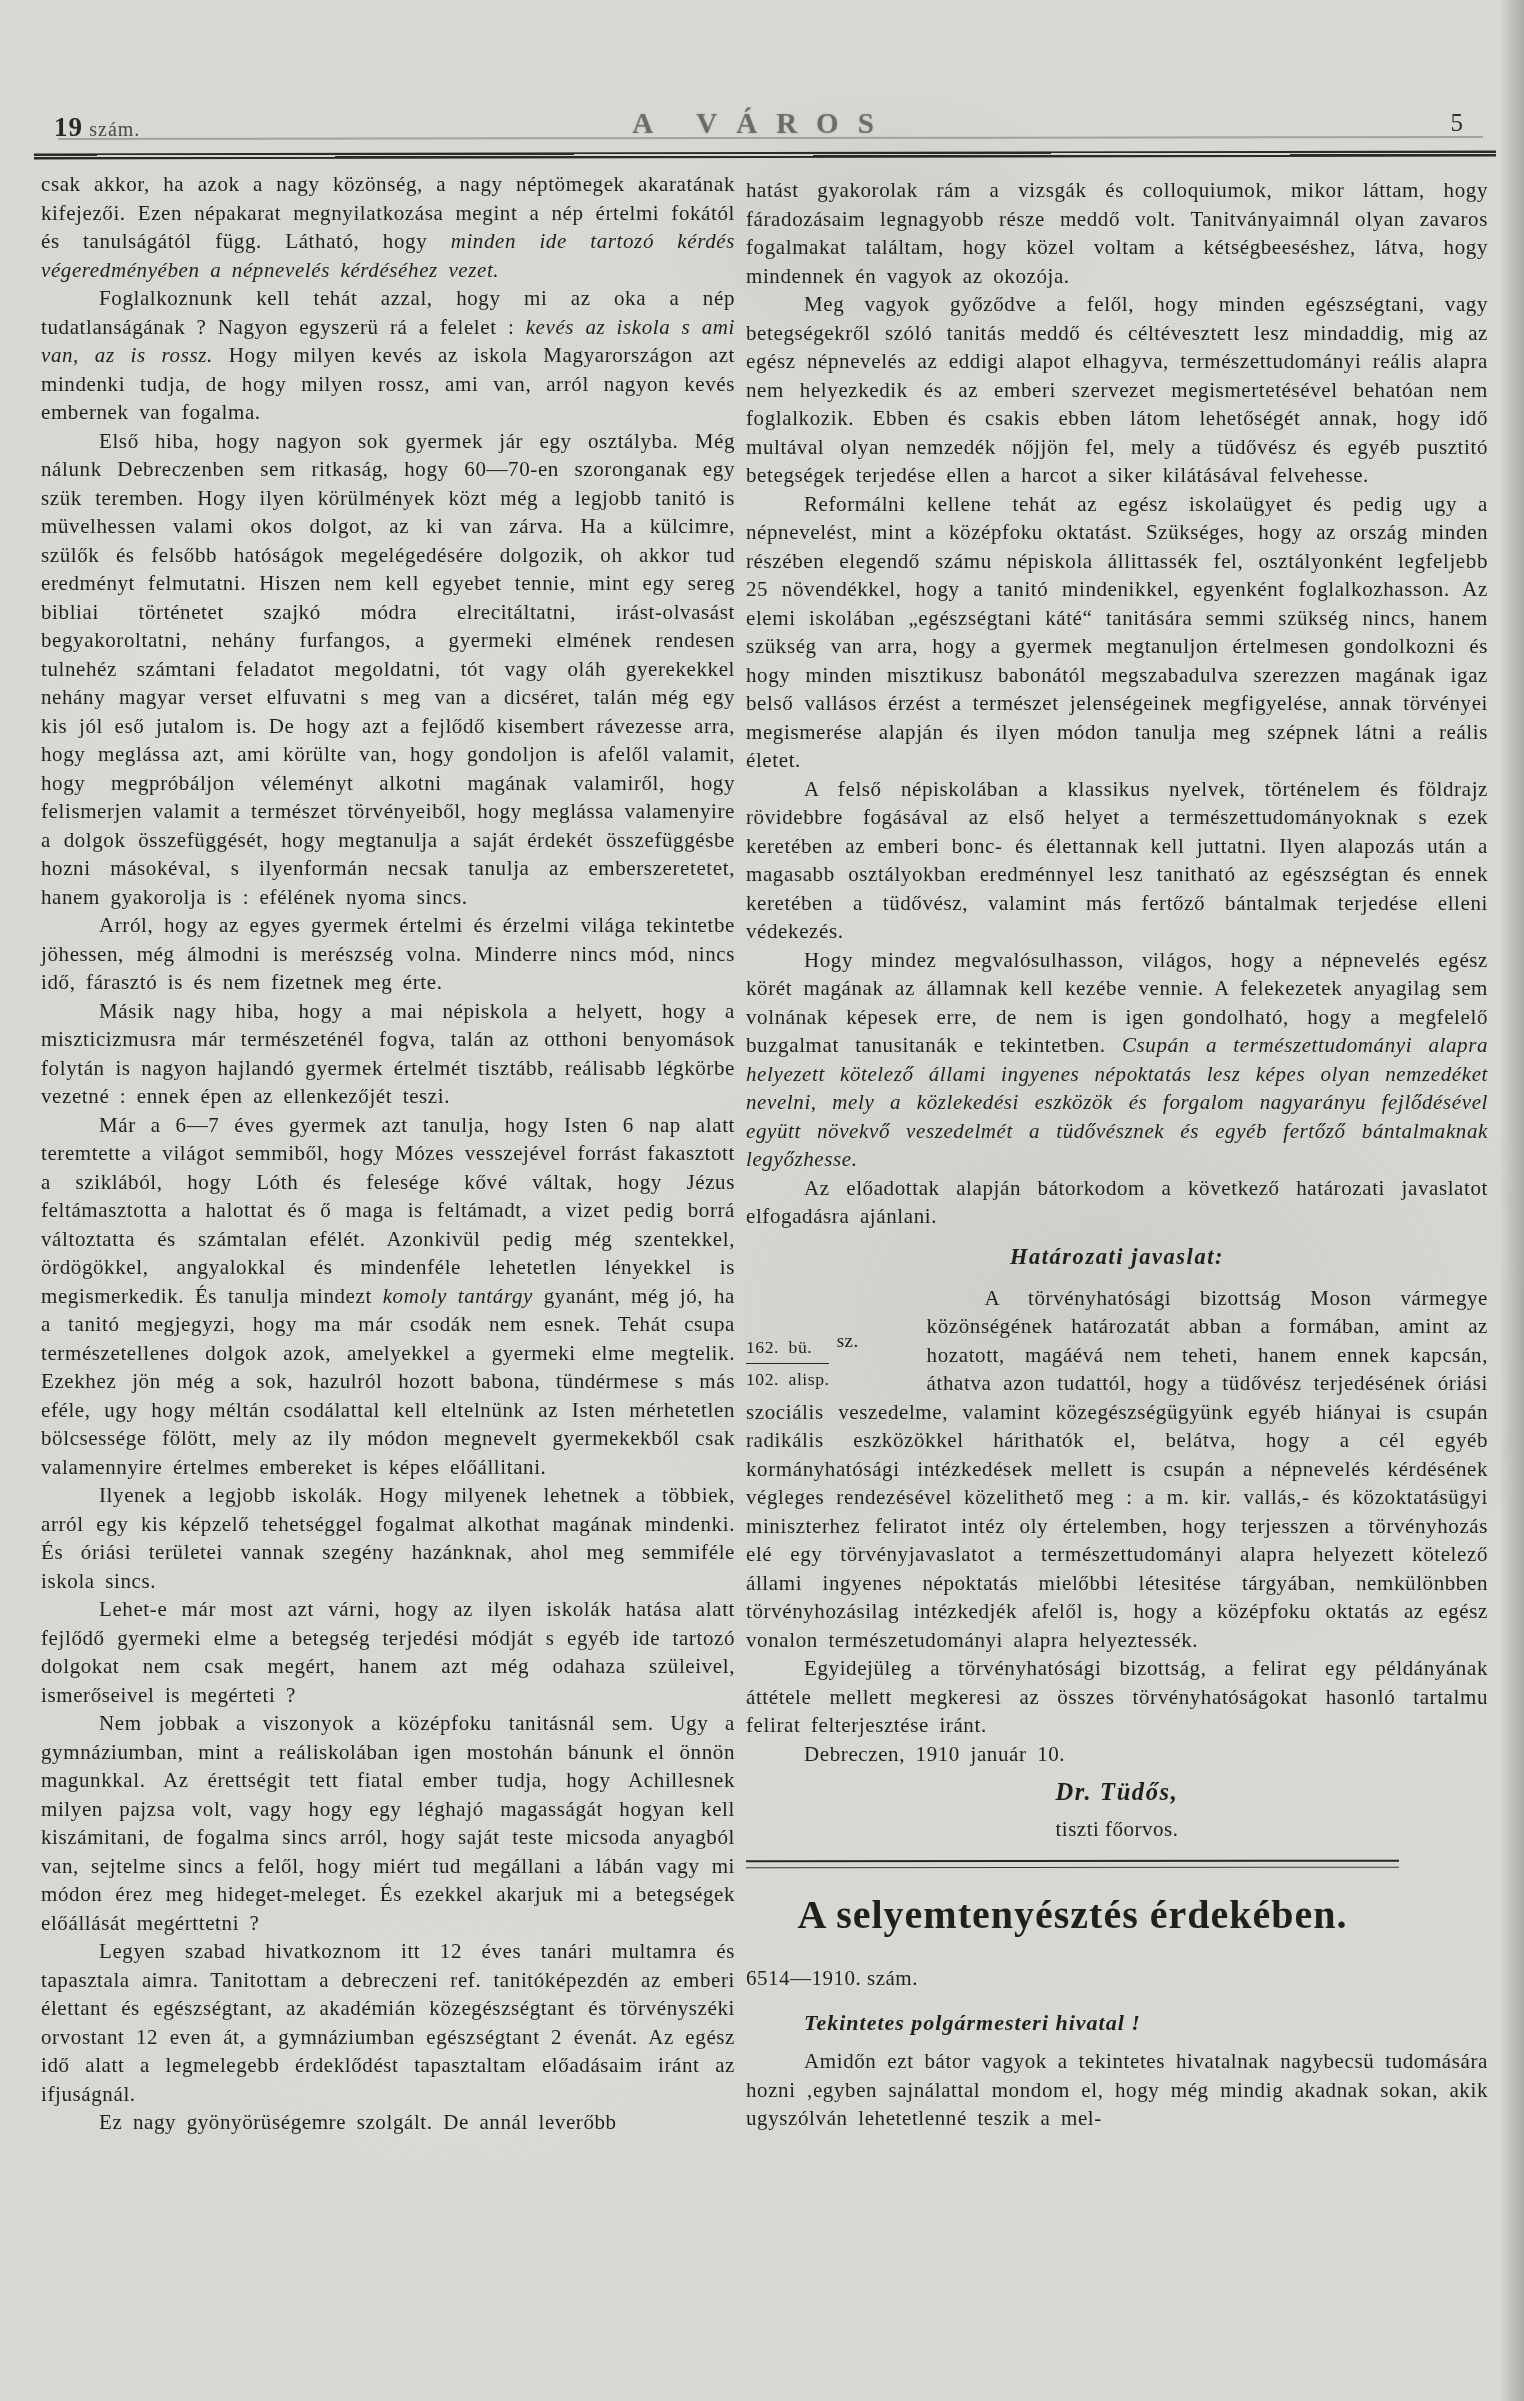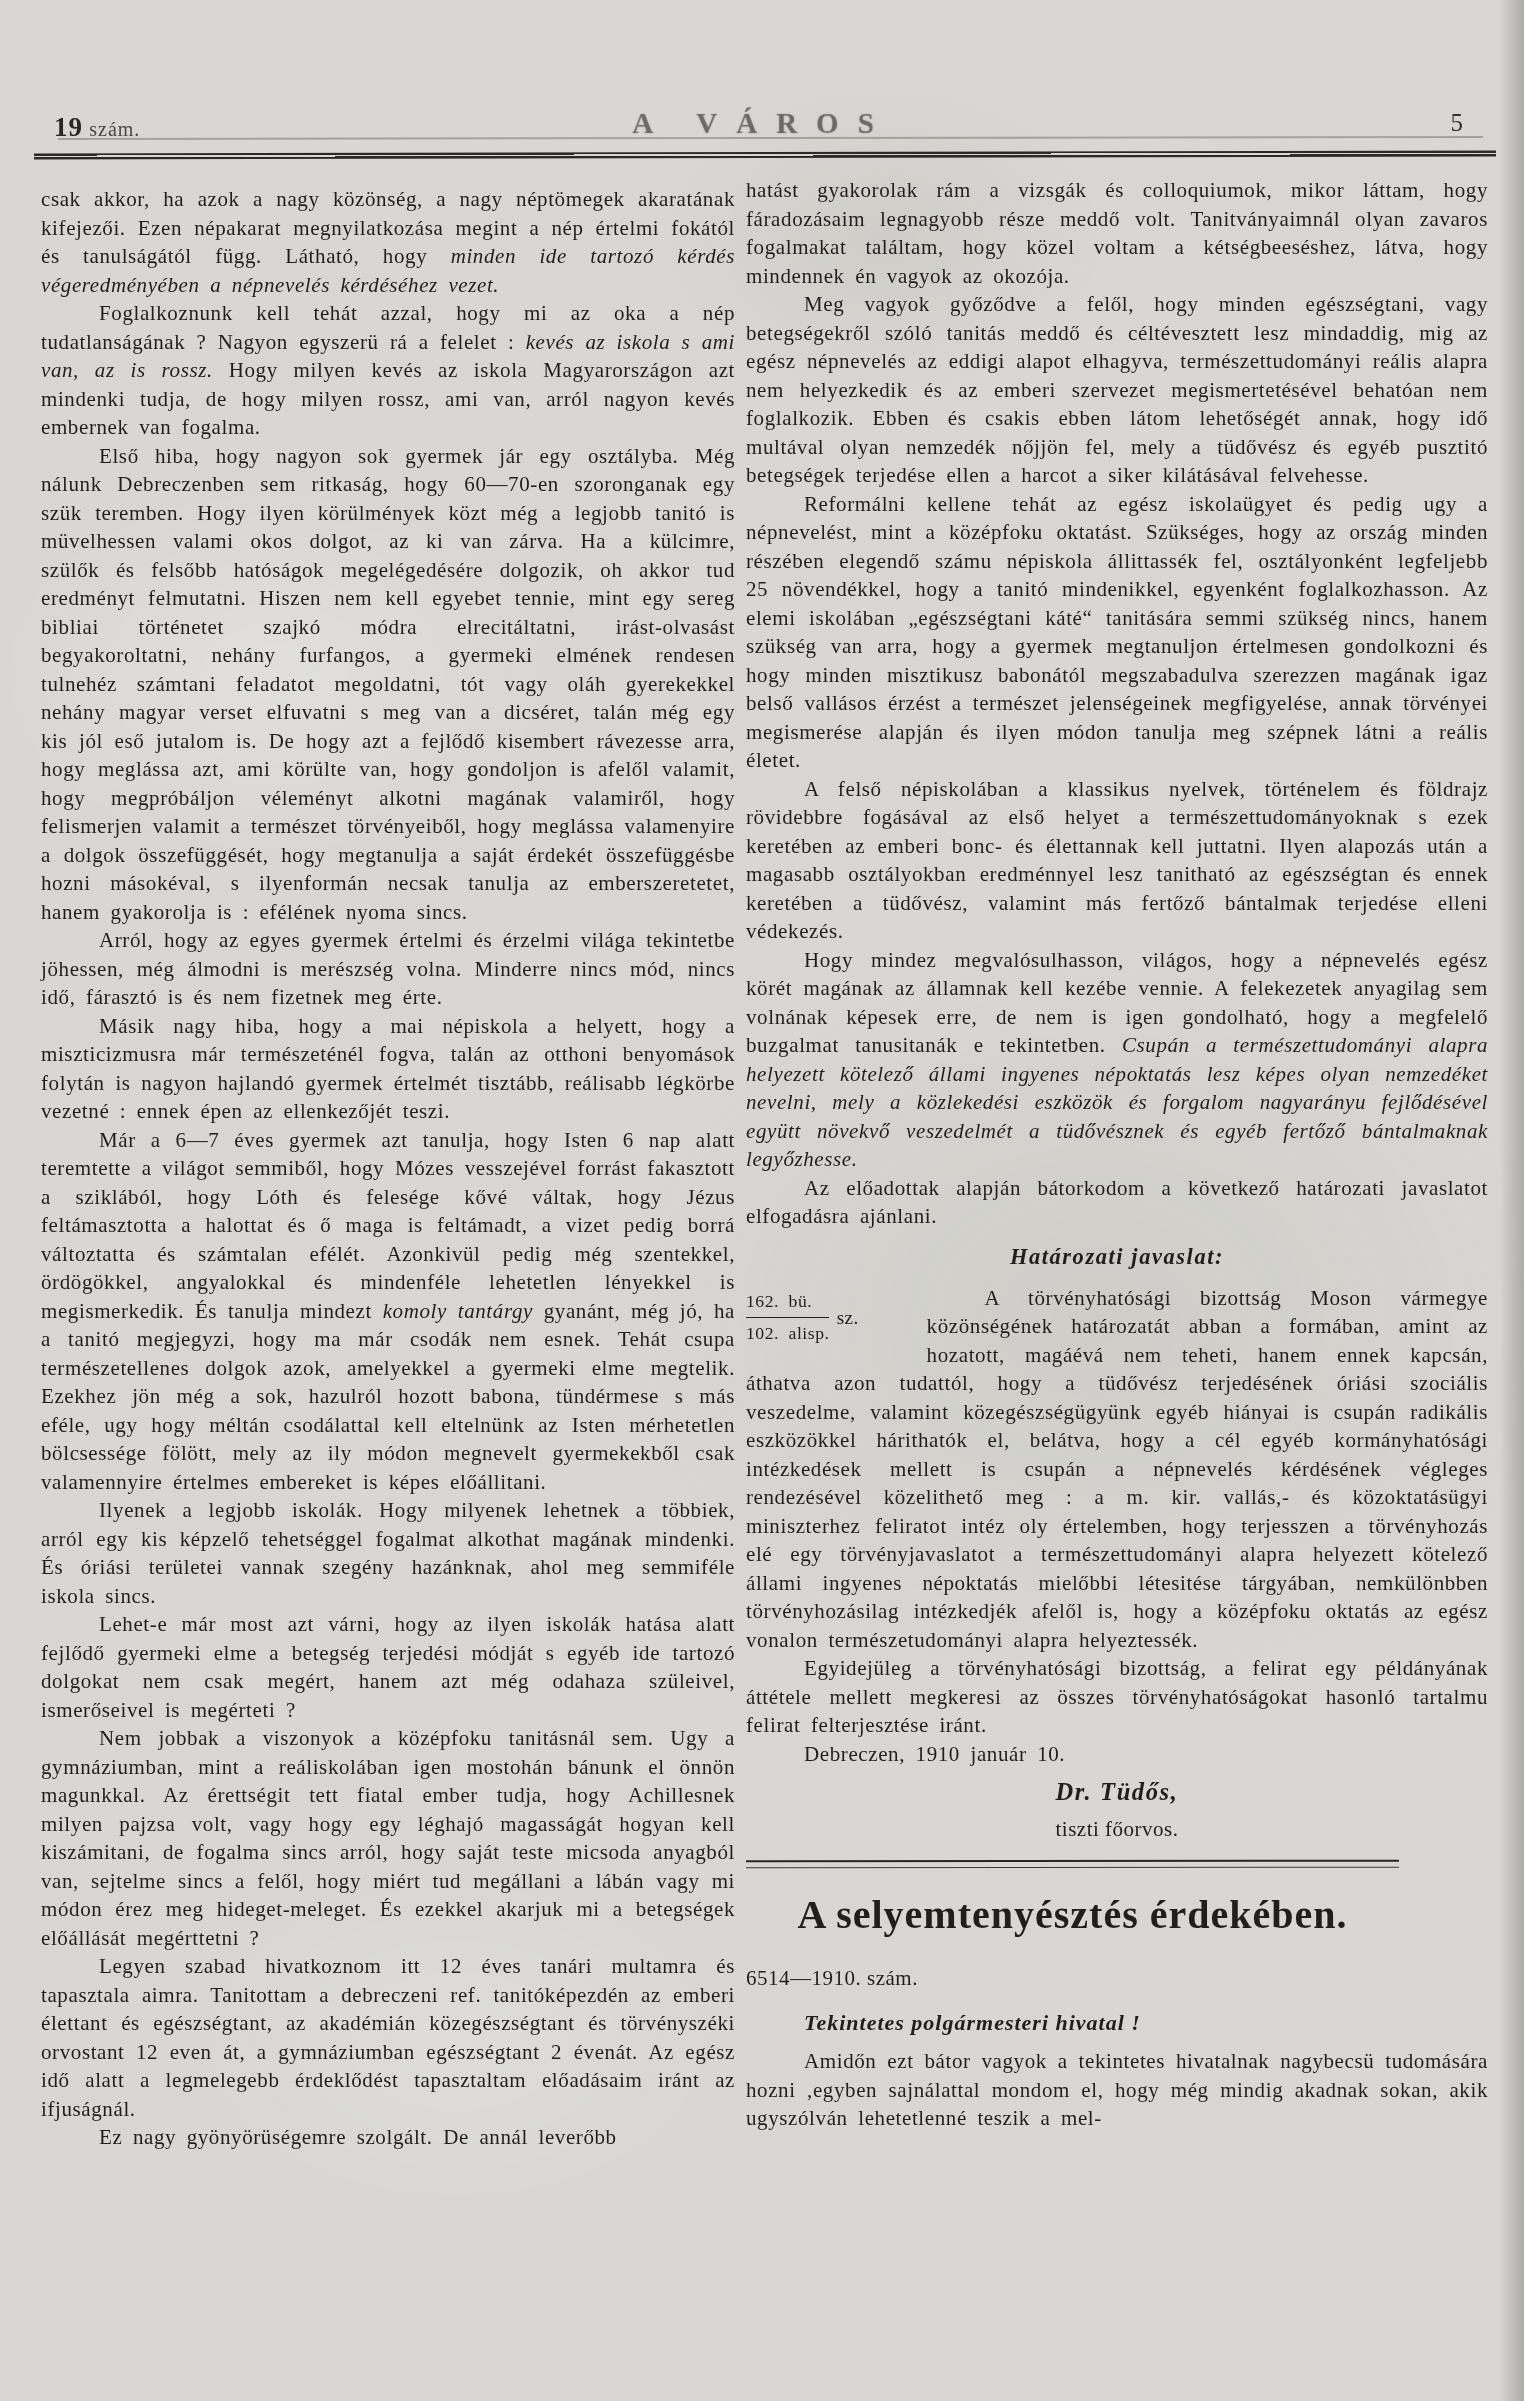--- a/index.html
+++ b/index.html
@@ -22,33 +22,33 @@
   .hdr-issue .num{font-weight:bold;font-size:27px;}
   .hdr-issue .lbl{font-size:20px;color:#4a4843;}
   .hdr-mast{position:absolute;left:50%;top:107px;transform:translateX(-50%);
     font-size:29px;font-weight:bold;letter-spacing:19px;color:rgba(52,50,45,.48);
     text-shadow:0 0 1.6px rgba(52,50,45,.35);white-space:nowrap;}
   .hdr-page{position:absolute;right:62px;top:109px;font-size:25px;color:#33312d;}
   .rule-thin{position:absolute;left:58px;right:42px;top:137px;height:1.6px;background:rgba(122,119,112,.55);transform:rotate(-.08deg);}
   .rule-thick{position:absolute;left:34px;right:29px;top:152px;height:6.3px;transform:rotate(-.12deg);
     background:linear-gradient(to bottom,#2b2a26 0 2.1px,rgba(0,0,0,0) 2.1px 3.6px,#2b2a26 3.6px 5.7px);}
   
-  .col{position:absolute;top:185px;}
+  .col{position:absolute;top:170px;}
   .col-left{left:41px;width:694px;}
   .col-right{left:746px;top:176px;width:742px;}
   p.para{margin:0;font-size:21px;line-height:28.5px;text-align:justify;
     letter-spacing:0.6px;word-spacing:4.7px;}
   p.para.indent{text-indent:58px;}
   .it{font-style:italic;}
   
   .res-heading{margin:12.5px 0 12.5px;font-size:22.4px;line-height:28px;text-align:center;
     font-style:italic;font-weight:bold;letter-spacing:1.6px;}
   .marginal-note{float:left;width:166px;margin:7.3px 14.6px 5.2px 0;font-size:17.7px;
     line-height:21px;letter-spacing:0.5px;text-indent:0;}
-  .note-frac{display:inline-block;vertical-align:middle;}
+  .note-frac{display:inline-block;vertical-align:middle;margin-top:46px;}
   .note-top{display:block;padding:0 7.3px 5.2px 0;border-bottom:1.6px solid #26241f;}
   .note-bottom{display:block;padding-top:5.2px;}
   .note-suffix{display:inline-block;vertical-align:middle;margin-left:7.3px;font-size:19px;}
   
   .sig-name{margin:10.4px 0 0;text-align:center;font-size:24.5px;font-weight:bold;
     font-style:italic;letter-spacing:1.6px;}
   .sig-title{margin:11px 0 0;text-align:center;font-size:21px;letter-spacing:0.5px;}
   
   .section-rule{margin:17.7px 0 0;width:88%;height:4.7px;
     border-top:2.1px solid #26251f;border-bottom:1px solid #3a3832;transform:rotate(-.05deg);}

